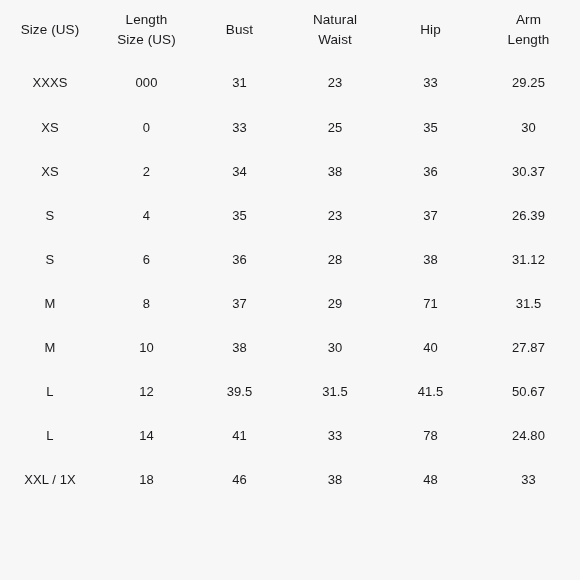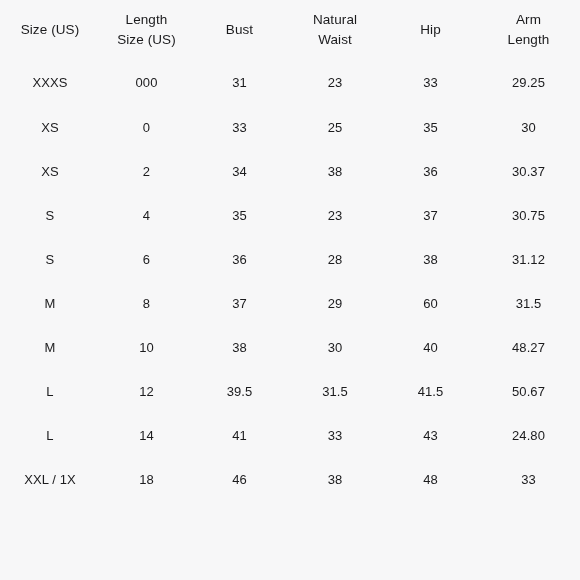--- a/index.html
+++ b/index.html
@@ -129,60 +129,60 @@
           <td>38</td>
           <td>36</td>
           <td>30.37</td>
         </tr>
         <tr>
           <td>S</td>
           <td>4</td>
           <td>35</td>
           <td>23</td>
           <td>37</td>
-          <td>30.75</td>
+          <td>26.39</td>
         </tr>
         <tr>
           <td>S</td>
           <td>6</td>
           <td>36</td>
           <td>28</td>
           <td>38</td>
           <td>31.12</td>
         </tr>
         <tr>
           <td>M</td>
           <td>8</td>
           <td>37</td>
           <td>29</td>
-          <td>60</td>
+          <td>71</td>
           <td>31.5</td>
         </tr>
         <tr>
           <td>M</td>
           <td>10</td>
           <td>38</td>
           <td>30</td>
           <td>40</td>
-          <td>48.27</td>
+          <td>27.87</td>
         </tr>
         <tr>
           <td>L</td>
           <td>12</td>
           <td>39.5</td>
           <td>31.5</td>
           <td>41.5</td>
           <td>50.67</td>
         </tr>
         <tr>
           <td>L</td>
           <td>14</td>
           <td>41</td>
           <td>33</td>
-          <td>43</td>
+          <td>78</td>
           <td>24.80</td>
         </tr>
         <tr>
           <td>XXL / 1X</td>
           <td>18</td>
           <td>46</td>
           <td>38</td>
           <td>48</td>
           <td>33</td>
         </tr>

